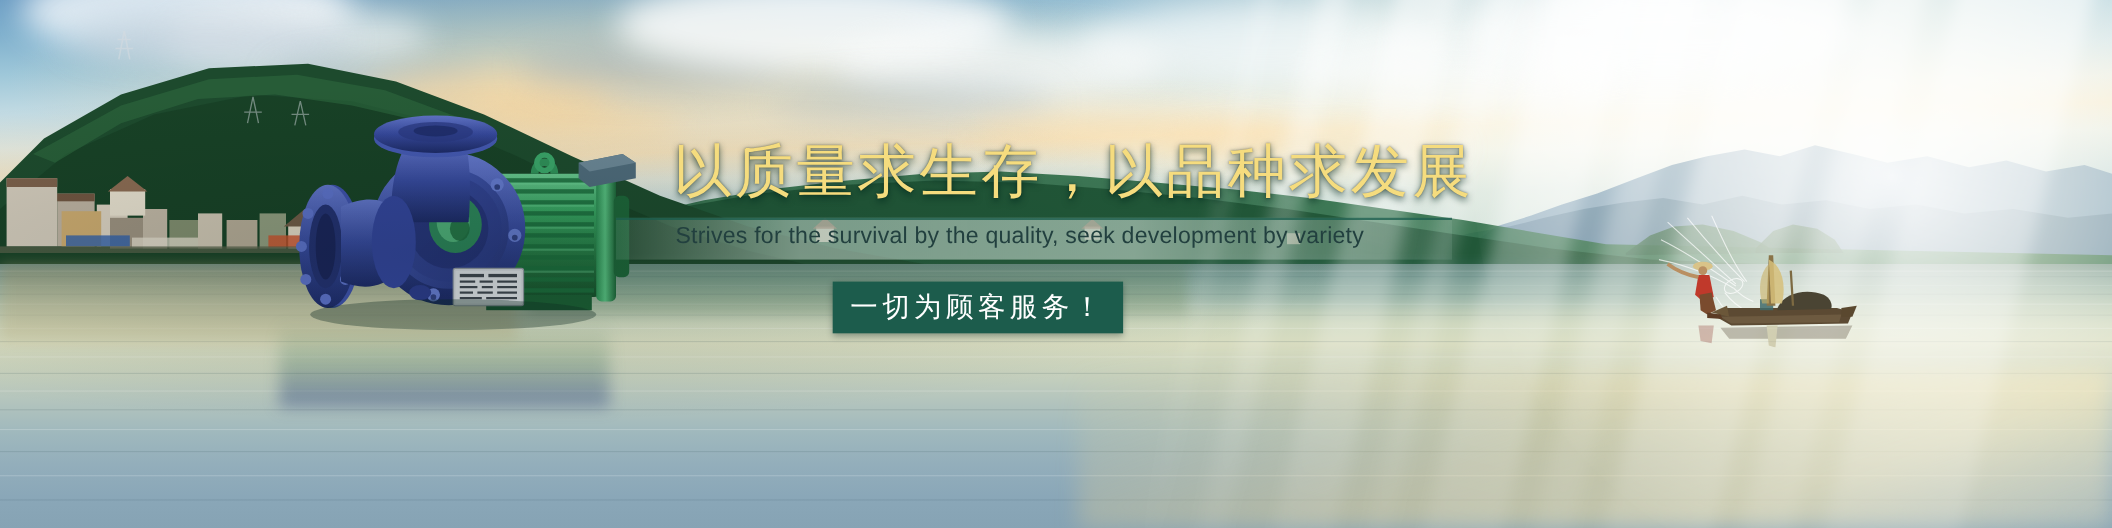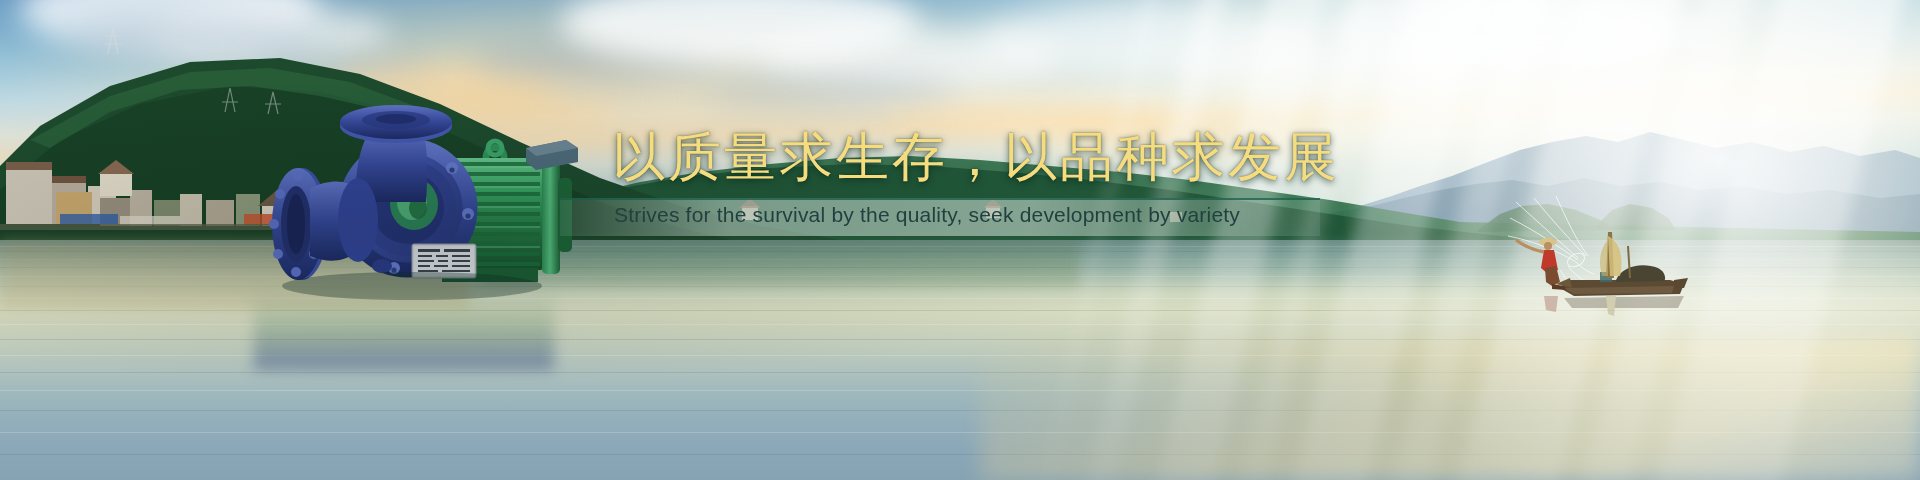--- a/index.html
+++ b/index.html
@@ -414,14 +414,15 @@
   </div>
 
   <div id="vign"></div>
 
   <div id="subbar"></div>
 
   <div id="subtitle">Strives for the survival by the quality, seek development by variety</div>
 
   <div id="headline">以质量求生存，以品种求发展</div>
 
+  <div id="badge">一切为顾客服务！</div>
 
 </div>
 
 </body></html>

